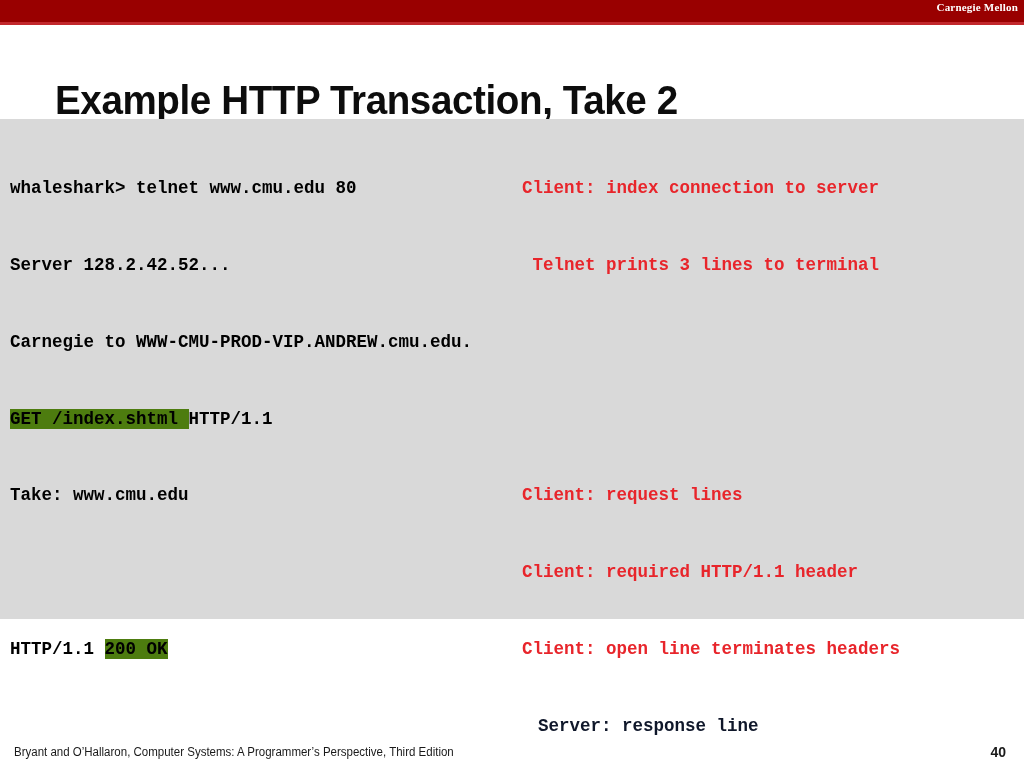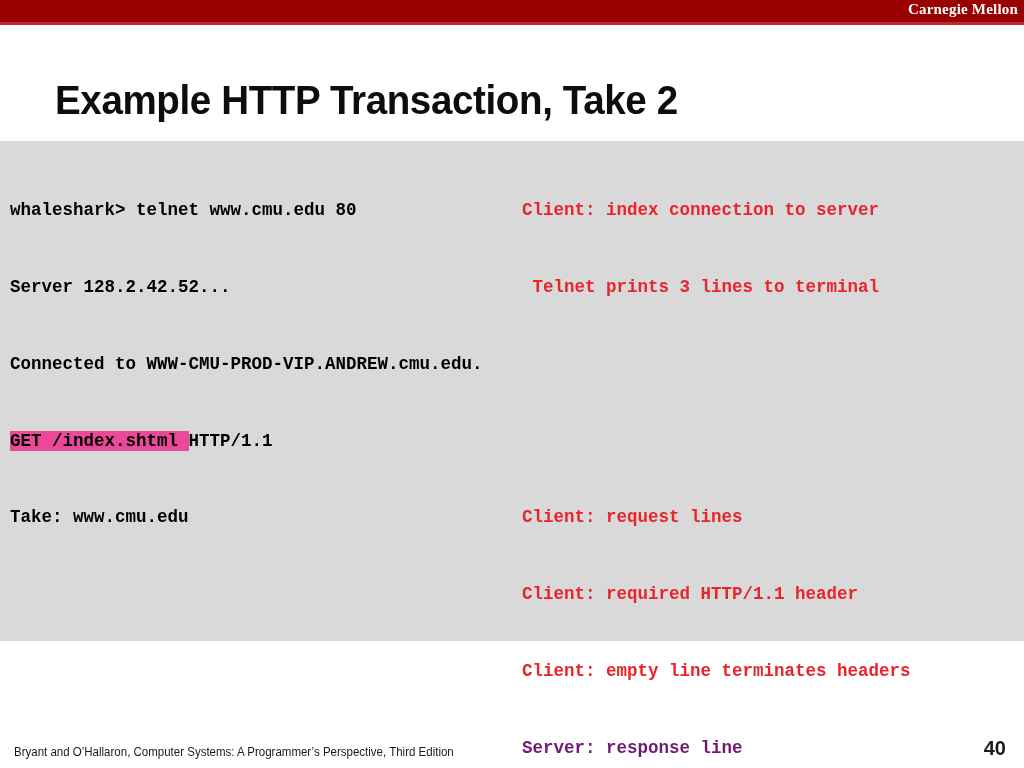--- a/index.html
+++ b/index.html
@@ -29,21 +29,21 @@
     width: 1024px;
     height: 3px;
     background: #c2282c;
   }
   .brand-text {
     position: absolute;
     right: 6px;
     top: 1px;
     color: #ffffff;
     font-family: "Liberation Serif", serif;
-    font-size: 15px;
+    font-size: 11px;
     font-weight: bold;
     letter-spacing: 0.2px;
     white-space: nowrap;
   }
 
   
   .slide-title {
     position: absolute;
     left: 55px;
     top: 50px;
@@ -54,21 +54,21 @@
     letter-spacing: -0.4px;
     transform: scaleX(0.94);
     transform-origin: left top;
     white-space: nowrap;
   }
 
   
   .panel {
     position: absolute;
     left: 0;
-    top: 141px;
+    top: 119px;
     width: 1024px;
     height: 500px;
     background: #d9d9d9;
   }
 
   .mono-col {
     position: absolute;
     font-family: "Liberation Mono", "DejaVu Sans Mono", monospace;
     font-size: 17.5px;
     font-weight: bold;
@@ -82,85 +82,86 @@
   }
   .col-right {
     left: 522px;
     top: 6px;
   }
 
   .line { height: 25.6px; }
   .line.blank { color: transparent; }
 
   .hl {
-    background: #ec4899;
+    background: #4d7c0f;
   }
 
   .c-red   { color: #e8252b; }
-  .c-blue  { color: #701a75; }
+  .c-blue  { color: #0f172a; margin-left: 16px; }
 
   
   .footer-text {
     position: absolute;
     left: 14px;
     bottom: 9px;
     font-size: 12.5px;
     color: #1a1a1a;
     transform: scaleX(0.92);
     transform-origin: left bottom;
     white-space: nowrap;
   }
   .page-number {
     position: absolute;
     right: 18px;
     bottom: 8px;
-    font-size: 20px;
+    font-size: 14px;
     font-weight: bold;
     color: #1a1a1a;
   }
 </style>
 </head>
 <body>
 
 <div class="brandbar"></div>
 <div class="brandbar-underline"></div>
 <div class="brand-text">Carnegie Mellon</div>
 
 <h1 class="slide-title">Example HTTP Transaction, Take 2</h1>
 
 <div class="panel">
 
   <div class="mono-col col-left">
     <div class="line">whaleshark&gt; telnet www.cmu.edu 80</div>
     <div class="line">Server 128.2.42.52...</div>
-    <div class="line">Connected to WWW-CMU-PROD-VIP.ANDREW.cmu.edu.</div>
+    <div class="line">Carnegie to WWW-CMU-PROD-VIP.ANDREW.cmu.edu.</div>
     <div class="line"><span class="hl">GET /index.shtml </span><span>HTTP/1.1</span></div>
     <div class="line">Take: www.cmu.edu</div>
     <div class="line blank">&nbsp;</div>
+    <div class="line"><span>HTTP/1.1 </span><span class="hl">200 OK</span></div>
     
     
     
     
     
     
     
     
     
     
     
   </div>
 
   <div class="mono-col col-right">
     <div class="line c-red">Client: index connection to server</div>
     <div class="line c-red"> Telnet prints 3 lines to terminal</div>
     <div class="line blank">&nbsp;</div>
     <div class="line blank">&nbsp;</div>
     <div class="line c-red">Client: request lines</div>
     <div class="line c-red">Client: required HTTP/1.1 header</div>
-    <div class="line c-red">Client: empty line terminates headers</div>
+    <div class="line c-red">Client: open line terminates headers</div>
     <div class="line c-blue">Server: response line</div>
     
     
     
     
     
     
     
     
     

